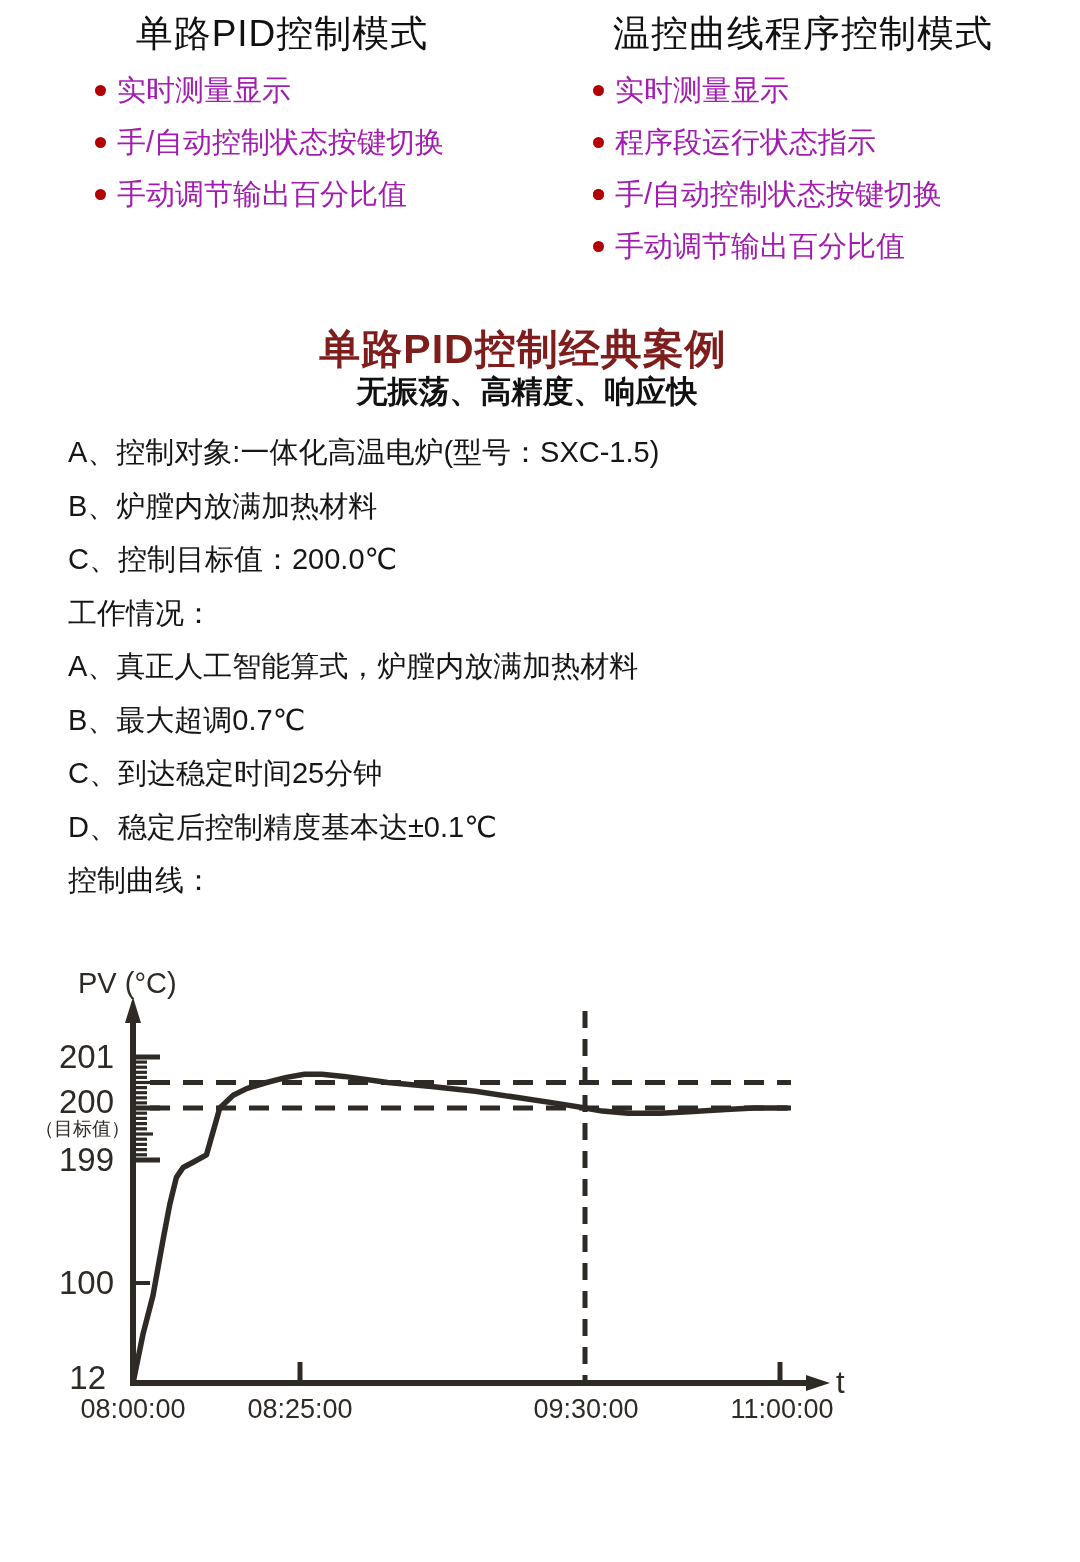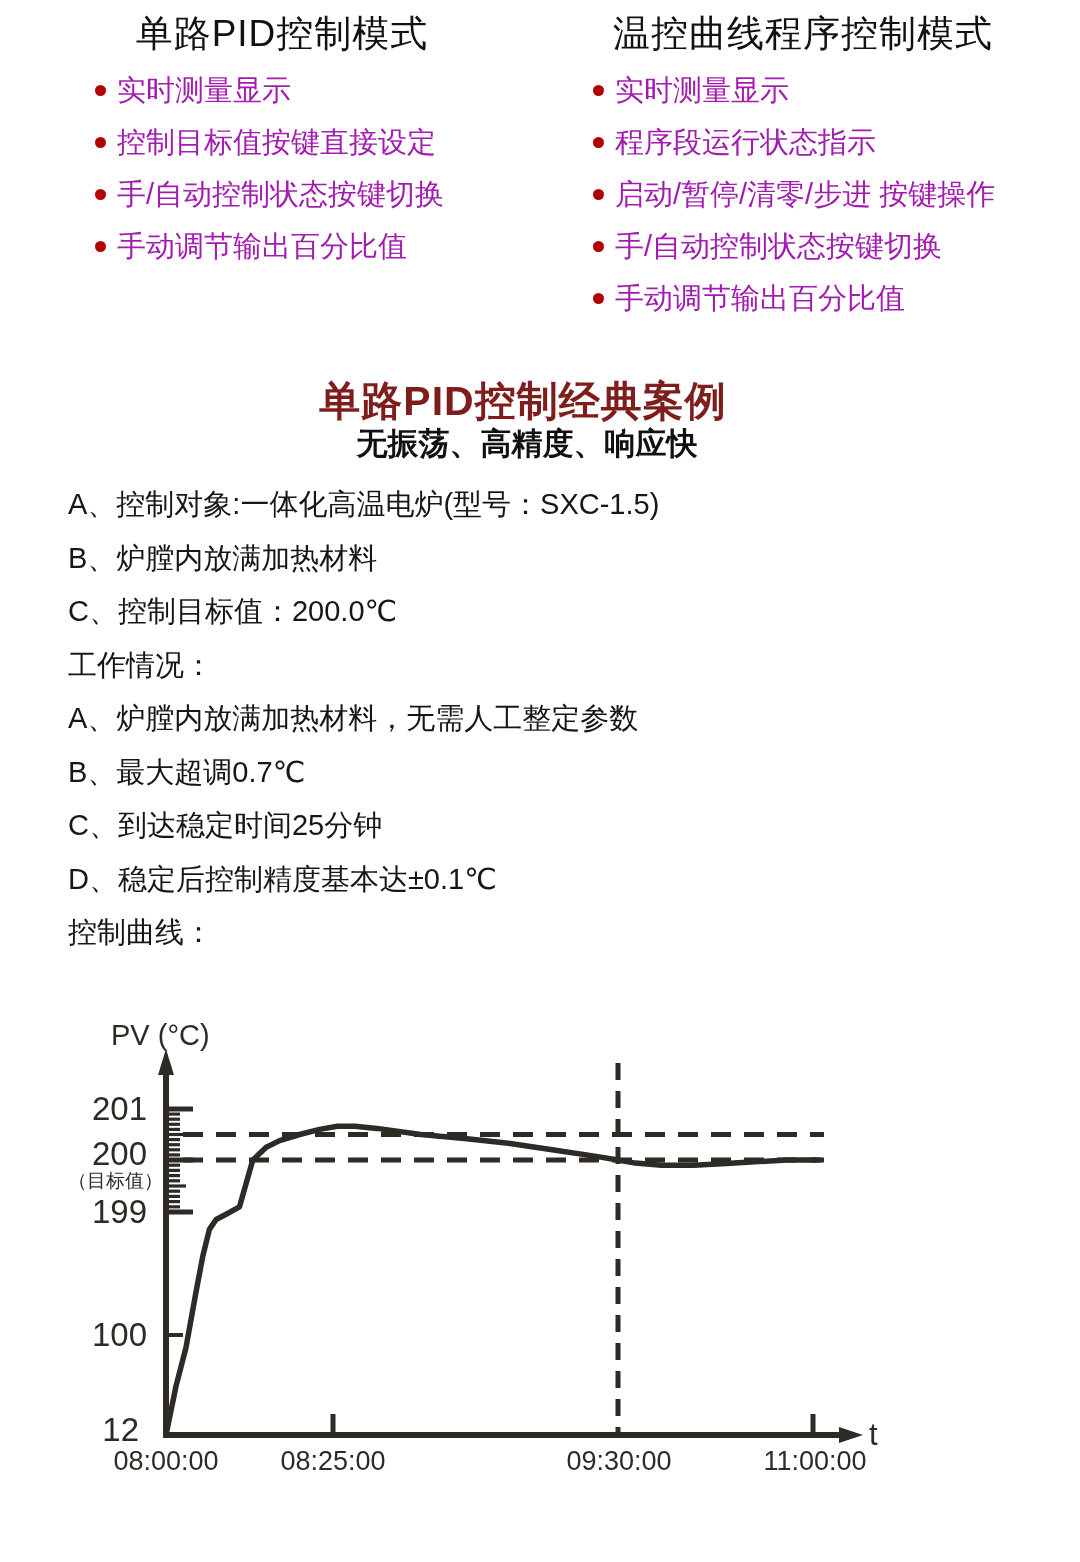--- a/index.html
+++ b/index.html
@@ -45,65 +45,64 @@
   .case-subtitle{
     font-size:31px;font-weight:bold;line-height:36px;
     text-align:center;width:1054px;color:#111;
   }
   .case-lines{margin-top:16px;margin-left:68px;}
   .case-lines p{
     font-size:29px;line-height:53.5px;white-space:nowrap;color:#161616;
   }
 
   
-  .chart-wrap{margin-top:39px;position:relative;width:1080px;height:490px;padding-left:33px;}
+  .chart-wrap{margin-top:39px;position:relative;width:1080px;height:490px;}
   svg text{fill:var(--line);}
   .axis-label{font-size:29px;}
   .num-label{font-size:33px;}
   .note-label{font-size:19px;}
   .x-label{font-size:27px;}
   .t-label{font-size:31px;}
   .stroke{stroke:var(--line);}
 </style>
 </head>
 <body>
 
 <div class="page">
 
   <section class="feature-columns">
     <div class="col-left">
       <h2 class="col-title">单路PID控制模式</h2>
       <ul class="features">
         <li><span class="dot"></span><span>实时测量显示</span></li>
-        <li><span class="dot"></span><span>控制目标值按键直接设定</span></li>
         <li><span class="dot"></span><span>手/自动控制状态按键切换</span></li>
         <li><span class="dot"></span><span>手动调节输出百分比值</span></li>
       </ul>
     </div>
     <div class="col-right">
       <h2 class="col-title">温控曲线程序控制模式</h2>
       <ul class="features">
         <li><span class="dot"></span><span>实时测量显示</span></li>
         <li><span class="dot"></span><span>程序段运行状态指示</span></li>
-        <li><span class="dot"></span><span>启动/暂停/清零/步进 按键操作</span></li>
+        <li><span class="dot"></span></li>
         <li><span class="dot"></span><span>手/自动控制状态按键切换</span></li>
         <li><span class="dot"></span><span>手动调节输出百分比值</span></li>
       </ul>
     </div>
   </section>
 
   <h1 class="case-title">单路PID控制经典案例</h1>
   <h3 class="case-subtitle">无振荡、高精度、响应快</h3>
 
   <div class="case-lines">
     <p>A、控制对象:一体化高温电炉(型号：SXC-1.5)</p>
     <p>B、炉膛内放满加热材料</p>
     <p>C、控制目标值：200.0℃</p>
     <p>工作情况：</p>
-    <p>A、炉膛内放满加热材料，无需人工整定参数</p>
+    <p>A、真正人工智能算式，炉膛内放满加热材料</p>
     <p>B、最大超调0.7℃</p>
     <p>C、到达稳定时间25分钟</p>
     <p>D、稳定后控制精度基本达±0.1℃</p>
     <p>控制曲线：</p>
   </div>
 
   <div class="chart-wrap">
     <svg width="1080" height="490" viewBox="0 0 1080 490">
 
       <text class="axis-label" x="78" y="46">PV (°C)</text>

